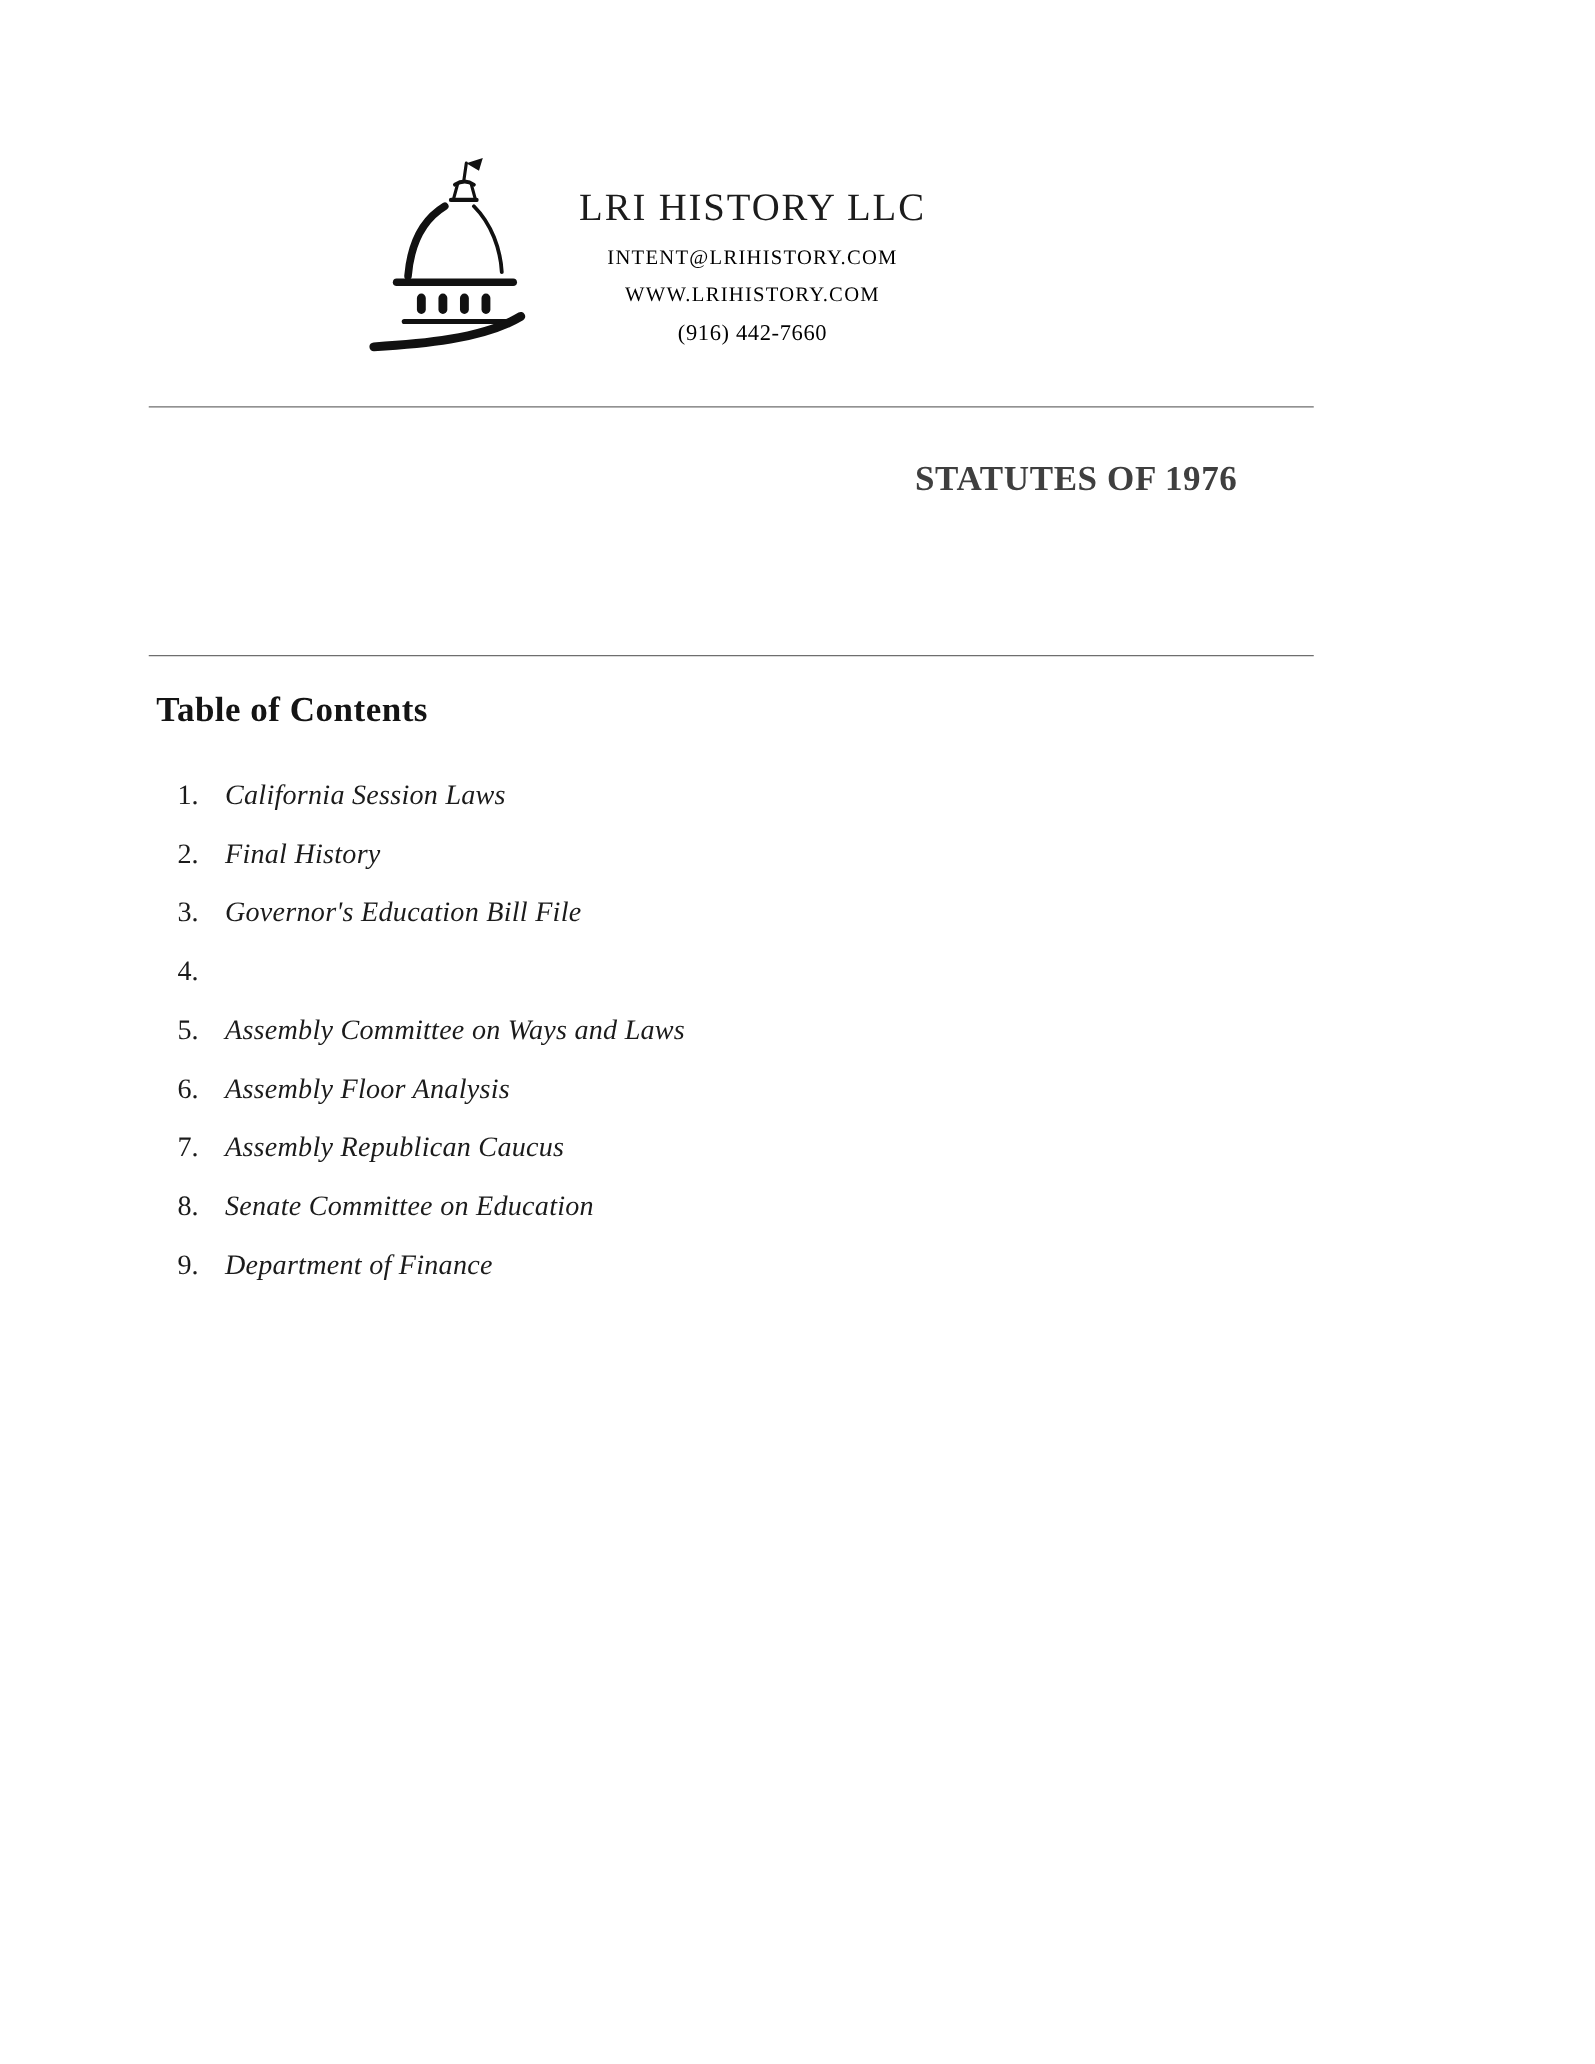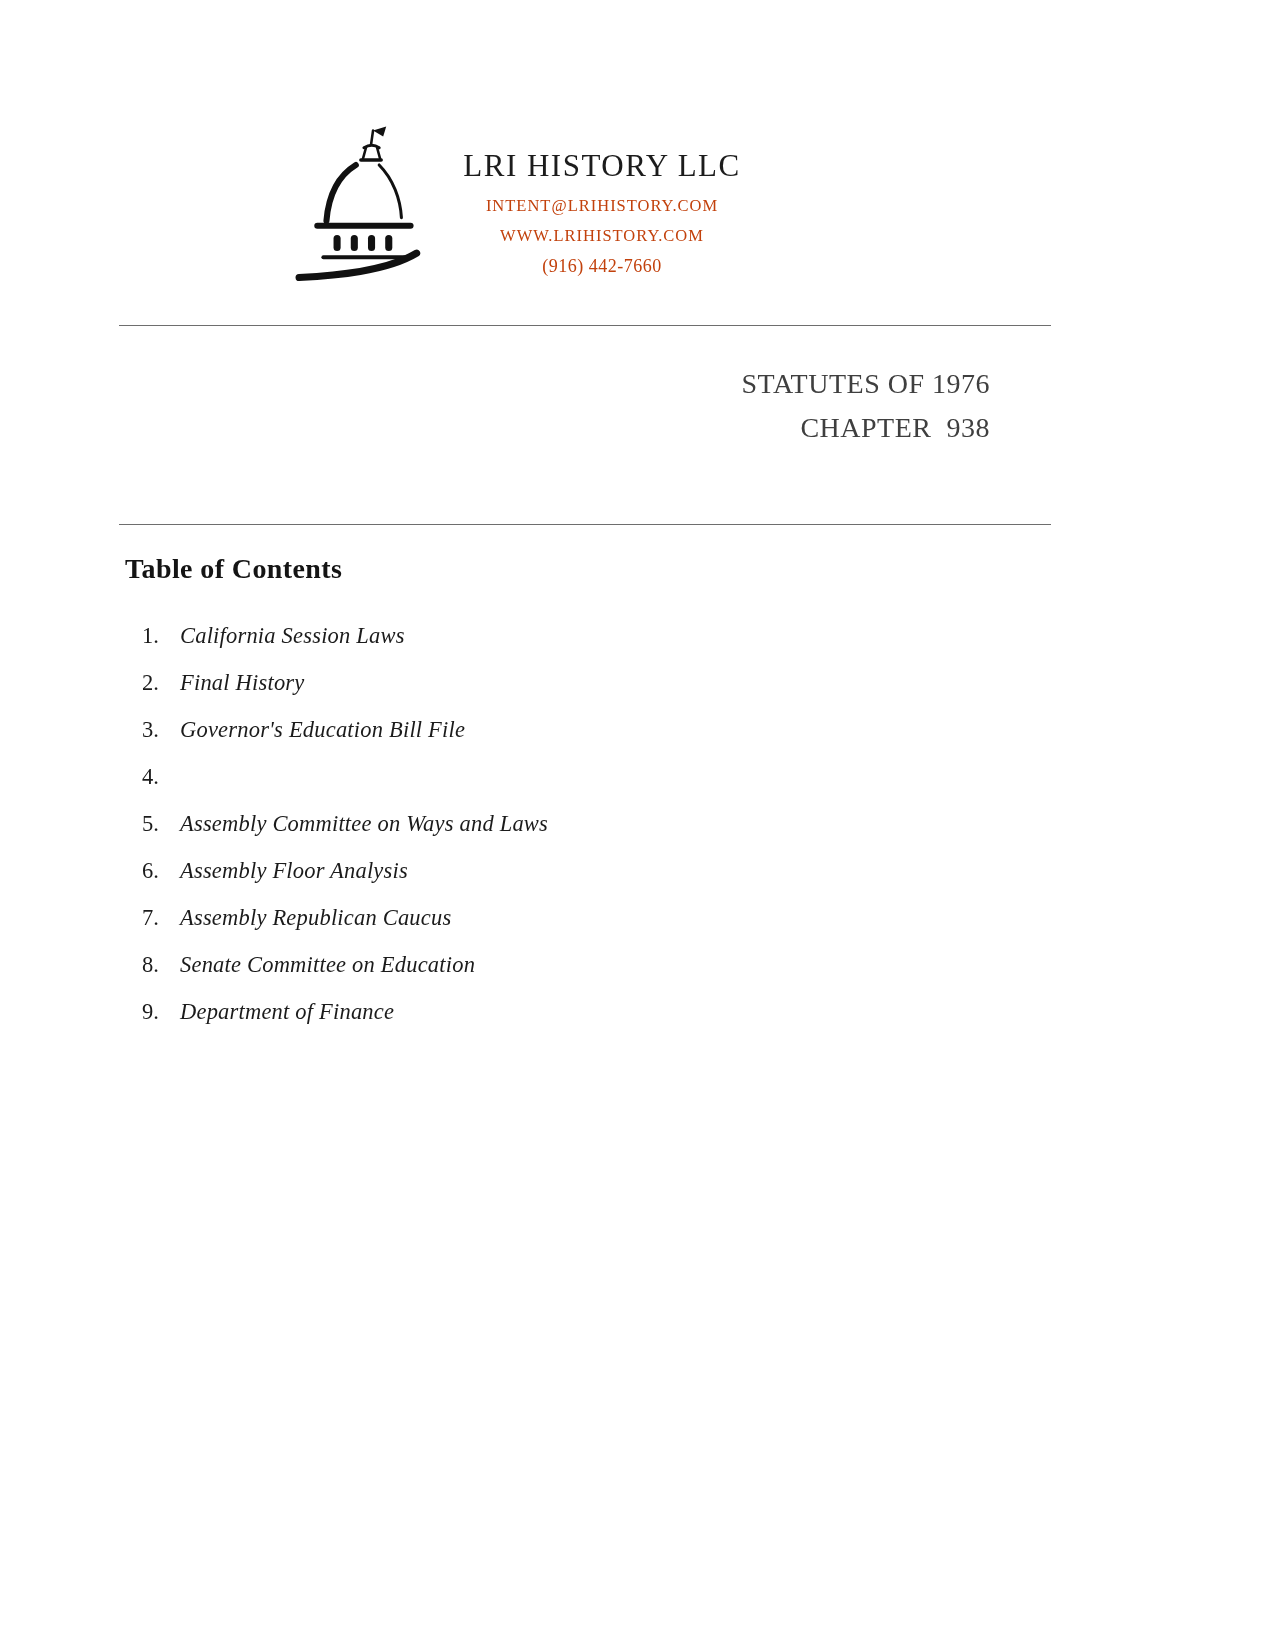--- a/index.html
+++ b/index.html
@@ -35,21 +35,21 @@
   .company-name {
     font-size: 31px;
     letter-spacing: 1.5px;
     color: #1c1c1c;
     margin-bottom: 12px;
     white-space: nowrap;
   }
   .contact-line {
     font-size: 16.5px;
     letter-spacing: 1px;
-    color: #c2410c;
+    color: #000000;
     margin-bottom: 10px;
     white-space: nowrap;
   }
   .contact-line.phone {
     font-size: 18px;
     letter-spacing: 0.5px;
   }
 
   
   .rule {
@@ -62,21 +62,21 @@
   }
   .rule-top { top: 325px; }
   .rule-mid { top: 524px; }
 
   
   .title-block {
     position: absolute;
     top: 362px;
     right: 286px;
     text-align: right;
-    font-weight: normal;
+    font-weight: bold;
     color: #3f3f3f;
     font-size: 28px;
     line-height: 44px;
     letter-spacing: 0.5px;
   }
   .title-line {
     white-space: pre; 
   }
 
   
@@ -156,21 +156,20 @@
       <div class="contact-line">INTENT@LRIHISTORY.COM</div>
       <div class="contact-line">WWW.LRIHISTORY.COM</div>
       <div class="contact-line phone">(916) 442-7660</div>
     </div>
   </header>
 
   <hr class="rule rule-top">
 
   <section class="title-block">
     <div class="title-line">STATUTES OF 1976</div>
-    <div class="title-line">CHAPTER  938</div>
   </section>
 
   <hr class="rule rule-mid">
 
   <h1 class="toc-heading">Table of Contents</h1>
 
   <ol class="toc-list">
     <li class="toc-item">
       <span class="toc-num">1.</span>
       <span class="toc-label">California Session Laws</span>

